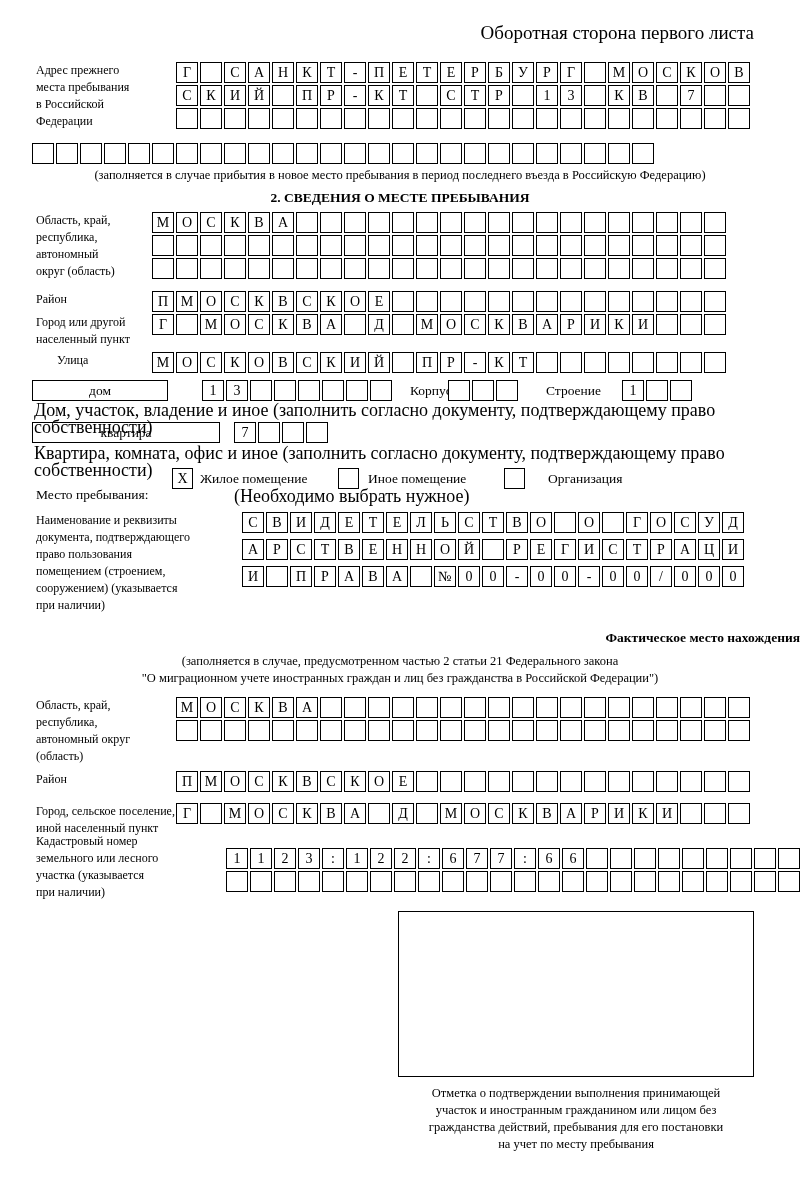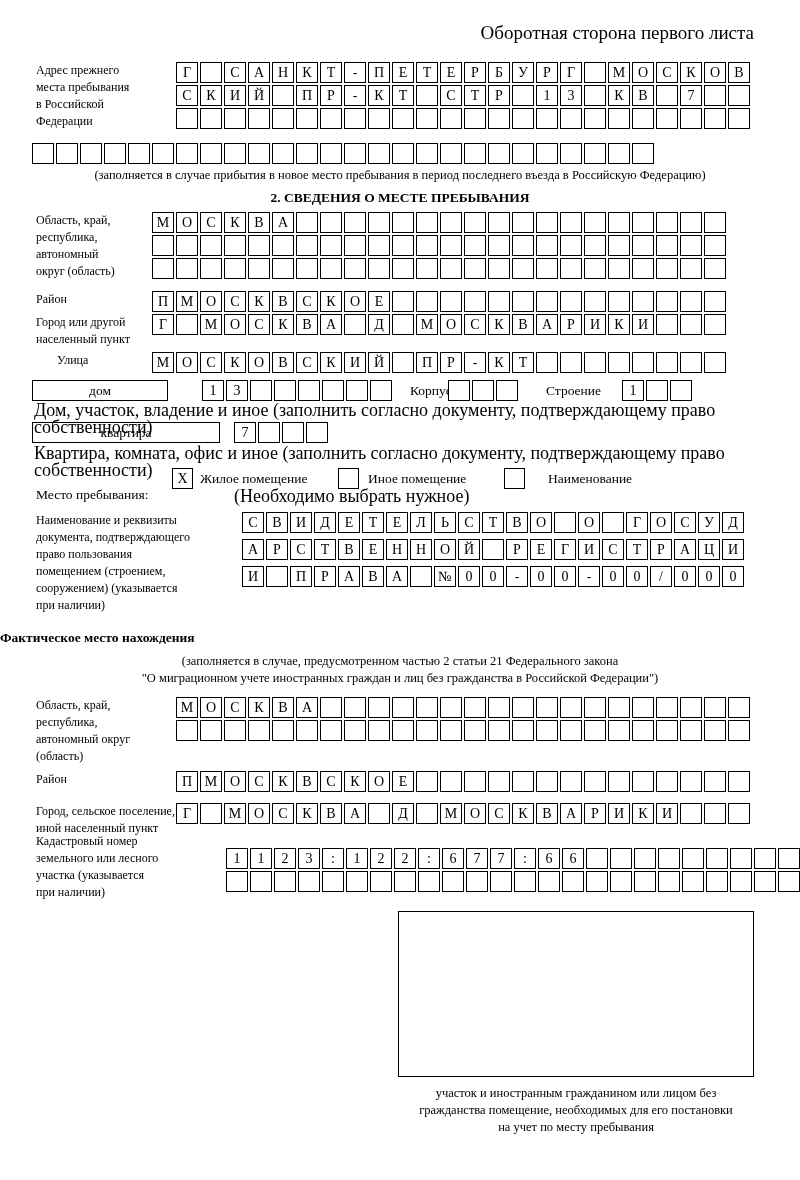--- a/index.html
+++ b/index.html
@@ -47,21 +47,21 @@
     width: 100%;
     left: 0;
     text-align: center;
     font-size: 13.5px;
     font-weight: bold;
   }
   .bold-center {
     position: absolute;
     width: 100%;
     left: 0;
-    text-align: left;
+    text-align: right;
     font-size: 13.5px;
     font-weight: bold;
   }
 
   
   .cellrow {
     position: absolute;
     display: flex;
     flex-direction: row;
   }
@@ -440,21 +440,21 @@
       <div class="cell blank"></div>
     </div>
   <div class="lbl-sm lbl" style="left:34px; top:445px;">Квартира, комната, офис и иное (заполнить согласно документу, подтверждающему право собственности)</div>
 
   <div class="inline-lbl" style="left:36px; top:485px;">Место пребывания:</div>
   <div class="chk" style="left:172px; top:468px;">X</div>
   <div class="inline-lbl" style="left:200px; top:469px;">Жилое помещение</div>
   <div class="chk" style="left:338px; top:468px;"></div>
   <div class="inline-lbl" style="left:368px; top:469px;">Иное помещение</div>
   <div class="chk" style="left:504px; top:468px;"></div>
-  <div class="inline-lbl" style="left:548px; top:469px;">Наименование</div>
+  <div class="inline-lbl" style="left:548px; top:469px;">Организация</div>
   <div class="lbl-sm lbl" style="left:234px; top:488px;">(Необходимо выбрать нужное)</div>
 
   <div class="lbl" style="left:36px; top:512px; width:200px;">Наименование и реквизиты
 документа, подтверждающего
 право пользования
 помещением (строением,
 сооружением) (указывается
 при наличии)</div>
   <div class="cellrow" id="s2-doc-0" style="left:242px; top:512px;">
       <div class="cell">С</div>
@@ -696,18 +696,19 @@
       <div class="cell blank"></div>
       <div class="cell blank"></div>
       <div class="cell blank"></div>
       <div class="cell blank"></div>
       <div class="cell blank"></div>
       <div class="cell blank"></div>
     </div>
 
   <div class="bigbox" style="left:398px; top:911px; width:356px; height:166px;"></div>
   <div class="foot" style="left:398px; top:1085px; width:356px;">
+    <div>Отметка о подтверждении выполнения принимающей</div>
     <div>участок и иностранным гражданином или лицом без</div>
-    <div>гражданства помещение, необходимых для его постановки</div>
+    <div>гражданства действий, пребывания для его постановки</div>
     <div>на учет по месту пребывания</div>
   </div>
 
 </div>
 
 </body></html>

